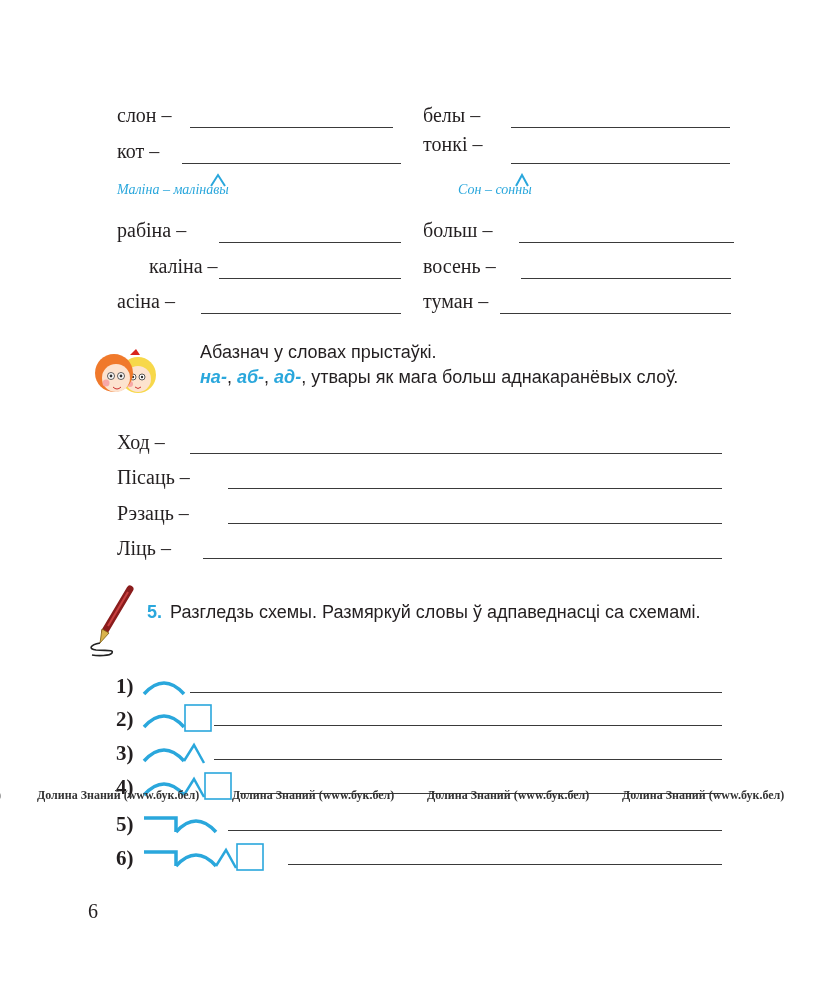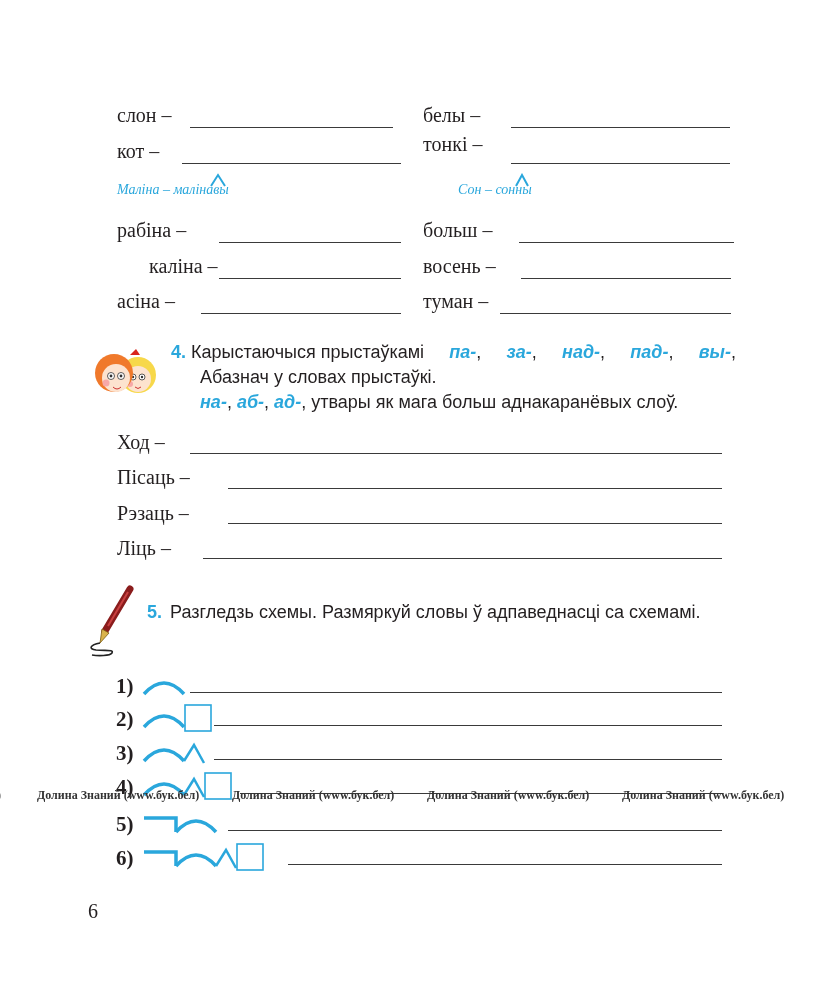--- a/index.html
+++ b/index.html
@@ -92,28 +92,20 @@
     <circle cx="19" cy="31" r="3.5" fill="#fff" stroke="#333" stroke-width="0.8"></circle>
     <circle cx="29" cy="31" r="3.5" fill="#fff" stroke="#333" stroke-width="0.8"></circle>
     <circle cx="19" cy="31" r="1.4" fill="#333"></circle>
     <circle cx="29" cy="31" r="1.4" fill="#333"></circle>
     <circle cx="14" cy="38" r="3.5" fill="#f7a8a8"></circle>
     <path d="M21,42 q4,4 8,0" stroke="#c33" stroke-width="1" fill="none"></path>
   </svg>
 </div>
 
 <div class="abs sans task-text" style="left:171px; top:340px; width:565px;">
-  <div style="display:flex; justify-content:space-between;">
-    <span><span class="num">4.</span> <span>Карыстаючыся прыстаўкамі</span></span>
-    <span><span class="prefix">па-</span>,</span>
-    <span><span class="prefix">за-</span>,</span>
-    <span><span class="prefix">над-</span>,</span>
-    <span><span class="prefix">пад-</span>,</span>
-    <span><span class="prefix">вы-</span>,</span>
-  </div>
   <div style="padding-left:29px;">Абазнач у словах прыстаўкі.</div>
   <div style="padding-left:29px;">
     <span class="prefix">на-</span>, <span class="prefix">аб-</span>, <span class="prefix">ад-</span><span>, утвары як мага больш аднакаранёвых слоў.</span>
   </div>
 </div>
 
 <div>
   <span class="abs serif" style="left:117px; top:431px;">Ход –</span>
   <div class="line" style="left:190px; top:453px; width:532px;"></div>
 </div>

